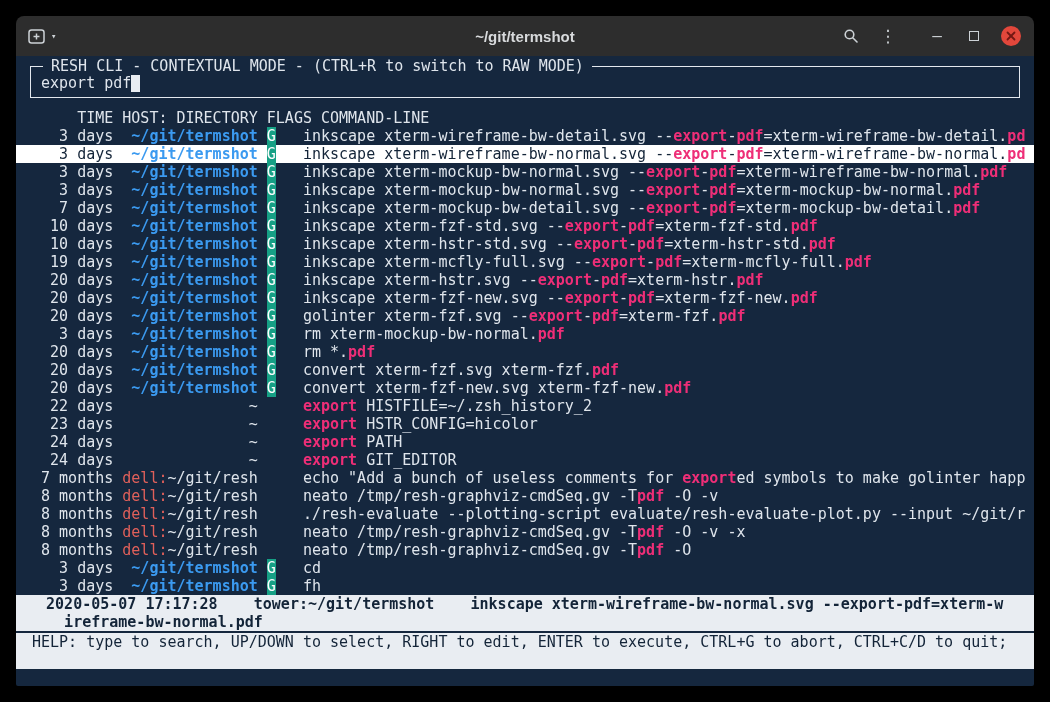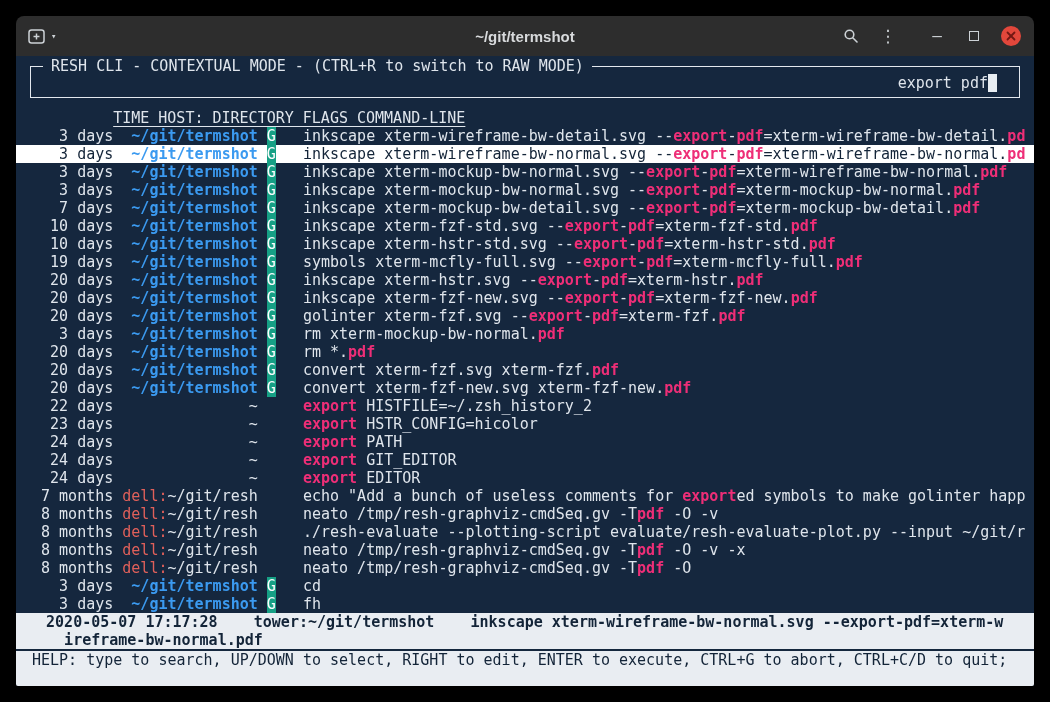--- a/index.html
+++ b/index.html
@@ -23,27 +23,27 @@
   .caret{font-size:9px;margin-left:6px;color:var(--icon-gray);}
   .kebab{font-size:17px;line-height:1;color:var(--icon-gray);}
   .minug{font-size:16px;line-height:1;color:var(--icon-gray);}
   .sq{display:inline-block;width:10px;height:10px;border:1.5px solid var(--icon-gray);}
   .closec{width:20px;height:20px;border-radius:50%;background:var(--close-red);display:flex;
     align-items:center;justify-content:center;}
   .wgap{margin-left:12px;}
   
   .terminal{position:absolute;left:16px;top:56px;right:16px;bottom:16px;background:var(--term-bg);
     overflow:hidden;color:var(--term-fg);font-size:15px;line-height:18px;border-radius:0 0 2px 2px;}
-  .sbox{margin:10px 14px 0;border:1px solid #e3e8ee;position:relative;padding:7px 22px 5px 10px;text-align:right;}
+  .sbox{margin:10px 14px 0;border:1px solid #e3e8ee;position:relative;padding:7px 22px 5px 10px;}
   .sbox-title{position:absolute;top:-10px;left:12px;background:var(--term-bg);padding:0 8px;white-space:pre;}
   .query{white-space:pre;height:18px;}
   .cursor{background:#e8edf2;color:transparent;}
   #hist{margin-top:11px;}
   .hrow{height:18px;white-space:pre;overflow:hidden;padding-left:16px;color:var(--term-fg);}
-  .u{text-decoration:underline;text-underline-offset:3px;margin-left:36px;}
+  .u{text-underline-offset:3px;}
   .time{color:var(--term-fg);}
   .host-local{color:var(--host-blue);font-weight:bold;}
   .host-plain{color:var(--term-fg);}
   .hpre{color:var(--host-red);text-align:center;}
   .m{color:var(--match-pink);font-weight:bold;}
   .flag{background:var(--flag-teal);color:#ffffff;}
   .sel{background:var(--sel-bg);color:var(--sel-fg);}
   .sel .time,.sel .host-plain{color:var(--sel-fg);}
   .status{background:var(--bar-bg);color:var(--sel-fg);font-weight:bold;}
   .status div{height:18px;white-space:pre;padding-left:12px;overflow:hidden;}
@@ -104,33 +104,32 @@
 
   <div id="hist">
       <div class="hrow"><span>     </span><span class="u">TIME HOST: DIRECTORY FLAGS COMMAND-LINE</span></div>
       <div class="hrow"><span class="time">   3 days </span><span> </span><span class="host-local">~/git/termshot</span><span> </span><span class="flag">G</span><span>   </span><span>inkscape xterm-wireframe-bw-detail.svg --</span><span class="m">export</span><span>-</span><span class="m">pdf</span><span>=xterm-wireframe-bw-detail.</span><span class="m">pd</span></div>
       <div class="hrow sel"><span class="time">   3 days </span><span> </span><span class="host-local">~/git/termshot</span><span> </span><span class="flag">G</span><span>   </span><span>inkscape xterm-wireframe-bw-normal.svg --</span><span class="m">export</span><span>-</span><span class="m">pdf</span><span>=xterm-wireframe-bw-normal.</span><span class="m">pd</span></div>
       <div class="hrow"><span class="time">   3 days </span><span> </span><span class="host-local">~/git/termshot</span><span> </span><span class="flag">G</span><span>   </span><span>inkscape xterm-mockup-bw-normal.svg --</span><span class="m">export</span><span>-</span><span class="m">pdf</span><span>=xterm-wireframe-bw-normal.</span><span class="m">pdf</span></div>
       <div class="hrow"><span class="time">   3 days </span><span> </span><span class="host-local">~/git/termshot</span><span> </span><span class="flag">G</span><span>   </span><span>inkscape xterm-mockup-bw-normal.svg --</span><span class="m">export</span><span>-</span><span class="m">pdf</span><span>=xterm-mockup-bw-normal.</span><span class="m">pdf</span></div>
       <div class="hrow"><span class="time">   7 days </span><span> </span><span class="host-local">~/git/termshot</span><span> </span><span class="flag">G</span><span>   </span><span>inkscape xterm-mockup-bw-detail.svg --</span><span class="m">export</span><span>-</span><span class="m">pdf</span><span>=xterm-mockup-bw-detail.</span><span class="m">pdf</span></div>
       <div class="hrow"><span class="time">  10 days </span><span> </span><span class="host-local">~/git/termshot</span><span> </span><span class="flag">G</span><span>   </span><span>inkscape xterm-fzf-std.svg --</span><span class="m">export</span><span>-</span><span class="m">pdf</span><span>=xterm-fzf-std.</span><span class="m">pdf</span></div>
       <div class="hrow"><span class="time">  10 days </span><span> </span><span class="host-local">~/git/termshot</span><span> </span><span class="flag">G</span><span>   </span><span>inkscape xterm-hstr-std.svg --</span><span class="m">export</span><span>-</span><span class="m">pdf</span><span>=xterm-hstr-std.</span><span class="m">pdf</span></div>
-      <div class="hrow"><span class="time">  19 days </span><span> </span><span class="host-local">~/git/termshot</span><span> </span><span class="flag">G</span><span>   </span><span>symbols xterm-mcfly-full.svg --</span><span class="m">export</span><span>-</span><span class="m">pdf</span><span>=xterm-mcfly-full.</span><span class="m">pdf</span></div>
+      <div class="hrow"><span class="time">  19 days </span><span> </span><span class="host-local">~/git/termshot</span><span> </span><span class="flag">G</span><span>   </span><span>inkscape xterm-mcfly-full.svg --</span><span class="m">export</span><span>-</span><span class="m">pdf</span><span>=xterm-mcfly-full.</span><span class="m">pdf</span></div>
       <div class="hrow"><span class="time">  20 days </span><span> </span><span class="host-local">~/git/termshot</span><span> </span><span class="flag">G</span><span>   </span><span>inkscape xterm-hstr.svg --</span><span class="m">export</span><span>-</span><span class="m">pdf</span><span>=xterm-hstr.</span><span class="m">pdf</span></div>
       <div class="hrow"><span class="time">  20 days </span><span> </span><span class="host-local">~/git/termshot</span><span> </span><span class="flag">G</span><span>   </span><span>inkscape xterm-fzf-new.svg --</span><span class="m">export</span><span>-</span><span class="m">pdf</span><span>=xterm-fzf-new.</span><span class="m">pdf</span></div>
       <div class="hrow"><span class="time">  20 days </span><span> </span><span class="host-local">~/git/termshot</span><span> </span><span class="flag">G</span><span>   </span><span>golinter xterm-fzf.svg --</span><span class="m">export</span><span>-</span><span class="m">pdf</span><span>=xterm-fzf.</span><span class="m">pdf</span></div>
       <div class="hrow"><span class="time">   3 days </span><span> </span><span class="host-local">~/git/termshot</span><span> </span><span class="flag">G</span><span>   </span><span>rm xterm-mockup-bw-normal.</span><span class="m">pdf</span></div>
       <div class="hrow"><span class="time">  20 days </span><span> </span><span class="host-local">~/git/termshot</span><span> </span><span class="flag">G</span><span>   </span><span>rm *.</span><span class="m">pdf</span></div>
       <div class="hrow"><span class="time">  20 days </span><span> </span><span class="host-local">~/git/termshot</span><span> </span><span class="flag">G</span><span>   </span><span>convert xterm-fzf.svg xterm-fzf.</span><span class="m">pdf</span></div>
       <div class="hrow"><span class="time">  20 days </span><span> </span><span class="host-local">~/git/termshot</span><span> </span><span class="flag">G</span><span>   </span><span>convert xterm-fzf-new.svg xterm-fzf-new.</span><span class="m">pdf</span></div>
       <div class="hrow"><span class="time">  22 days </span><span>              </span><span class="host-plain">~</span><span> </span><span> </span><span>   </span><span class="m">export</span><span> HISTFILE=~/.zsh_history_2</span></div>
       <div class="hrow"><span class="time">  23 days </span><span>              </span><span class="host-plain">~</span><span> </span><span> </span><span>   </span><span class="m">export</span><span> HSTR_CONFIG=hicolor</span></div>
       <div class="hrow"><span class="time">  24 days </span><span>              </span><span class="host-plain">~</span><span> </span><span> </span><span>   </span><span class="m">export</span><span> PATH</span></div>
       <div class="hrow"><span class="time">  24 days </span><span>              </span><span class="host-plain">~</span><span> </span><span> </span><span>   </span><span class="m">export</span><span> GIT_EDITOR</span></div>
-      <div class="hrow"><span class="time">  24 days </span><span>              </span><span class="host-plain">~</span><span> </span><span> </span><span>   </span><span class="m">export</span><span> EDITOR</span></div>
       <div class="hrow"><span class="time"> 7 months </span><span class="hpre">dell:</span><span class="host-plain">~/git/resh</span><span> </span><span> </span><span>   </span><span>echo "Add a bunch of useless comments for </span><span class="m">export</span><span>ed symbols to make golinter happ</span></div>
       <div class="hrow"><span class="time"> 8 months </span><span class="hpre">dell:</span><span class="host-plain">~/git/resh</span><span> </span><span> </span><span>   </span><span>neato /tmp/resh-graphviz-cmdSeq.gv -T</span><span class="m">pdf</span><span> -O -v</span></div>
       <div class="hrow"><span class="time"> 8 months </span><span class="hpre">dell:</span><span class="host-plain">~/git/resh</span><span> </span><span> </span><span>   </span><span>./resh-evaluate --plotting-script evaluate/resh-evaluate-plot.py --input ~/git/r</span></div>
       <div class="hrow"><span class="time"> 8 months </span><span class="hpre">dell:</span><span class="host-plain">~/git/resh</span><span> </span><span> </span><span>   </span><span>neato /tmp/resh-graphviz-cmdSeq.gv -T</span><span class="m">pdf</span><span> -O -v -x</span></div>
       <div class="hrow"><span class="time"> 8 months </span><span class="hpre">dell:</span><span class="host-plain">~/git/resh</span><span> </span><span> </span><span>   </span><span>neato /tmp/resh-graphviz-cmdSeq.gv -T</span><span class="m">pdf</span><span> -O</span></div>
       <div class="hrow"><span class="time">   3 days </span><span> </span><span class="host-local">~/git/termshot</span><span> </span><span class="flag">G</span><span>   </span><span>cd</span></div>
       <div class="hrow"><span class="time">   3 days </span><span> </span><span class="host-local">~/git/termshot</span><span> </span><span class="flag">G</span><span>   </span><span>fh</span></div>
     </div>
 
   <div class="status">

